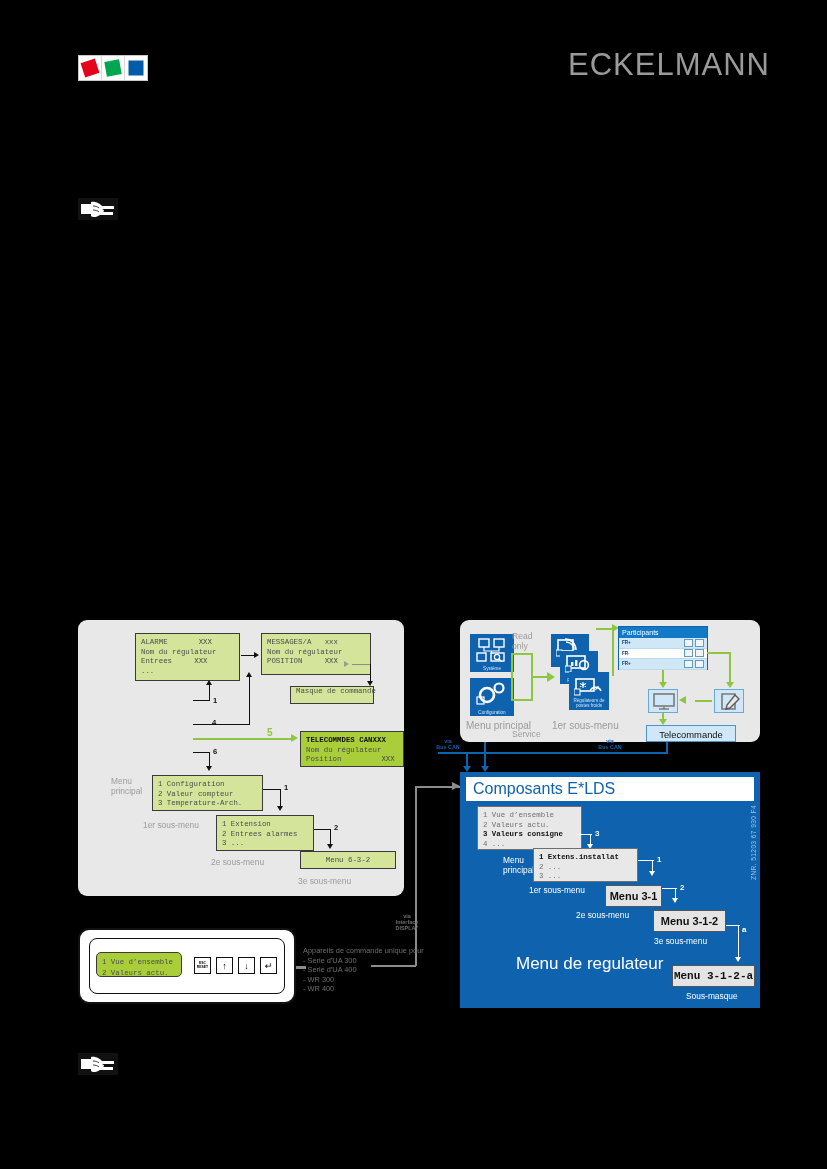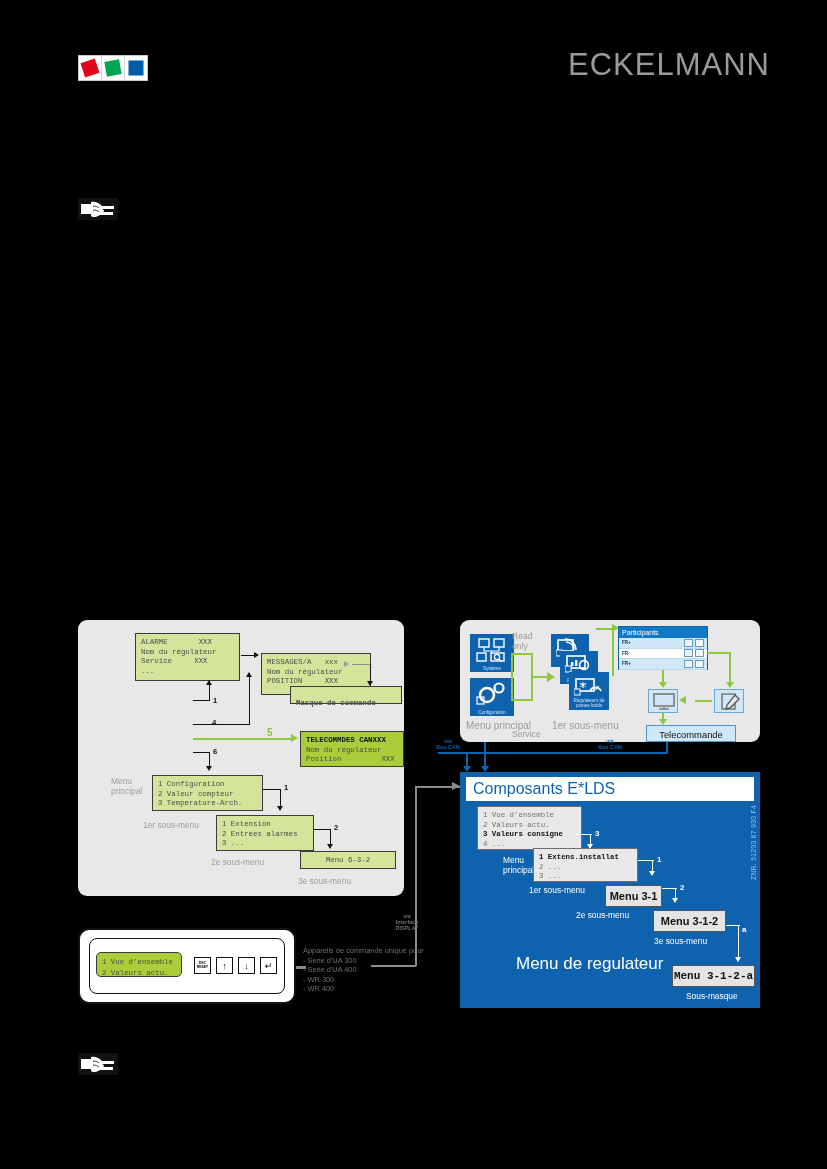--- a/index.html
+++ b/index.html
@@ -141,28 +141,28 @@
       <path d="M13 4 c5 -1 9 2 11 4 h12 v3 H24 c2 1 3 2 1 3 h10 v3 H22 c-3 2 -7 3 -9 1 z" fill="#fff"></path>
       <path d="M15 8 c3 0 5 1 6 2" stroke="#111" fill="none" stroke-width="0.8"></path>
       <path d="M15 12 c3 0 5 1 6 2" stroke="#111" fill="none" stroke-width="0.8"></path>
     </svg>
   </div>
 
   <div class="panel-gray" style="left:78px;top:620px;width:326px;height:276px;"></div>
 
   <div class="lcd" style="left:135px;top:633px;width:105px;height:48px;">ALARME       XXX
 Nom du régulateur
-Service     XXX
+Entrees     XXX
 ...</div>
 
-  <div class="lcd" style="left:261px;top:653px;width:110px;height:42px;">MESSAGES/A   xxx
+  <div class="lcd" style="left:261px;top:633px;width:110px;height:42px;">MESSAGES/A   xxx
 Nom du régulateur
 POSITION     XXX</div>
 
-  <div class="lcd" style="left:290px;top:686px;width:112px;height:18px;padding-top:12px;font-weight:bold;">Masque de commande</div>
+  <div class="lcd" style="left:290px;top:686px;width:84px;height:18px;padding-top:0;">Masque de commande</div>
 
   <div class="ln" style="left:241px;top:655px;width:13px;height:1px;"></div>
   <div class="arw right" style="left:254px;top:652px;"></div>
 
   <div class="ln" style="left:352px;top:664px;width:18px;height:1px;background:#8c8c8c;"></div>
   <div class="arw right grayd" style="left:344px;top:661px;"></div>
   <div class="ln" style="left:370px;top:664px;width:1px;height:18px;"></div>
   <div class="arw down" style="left:367px;top:681px;"></div>
 
 

